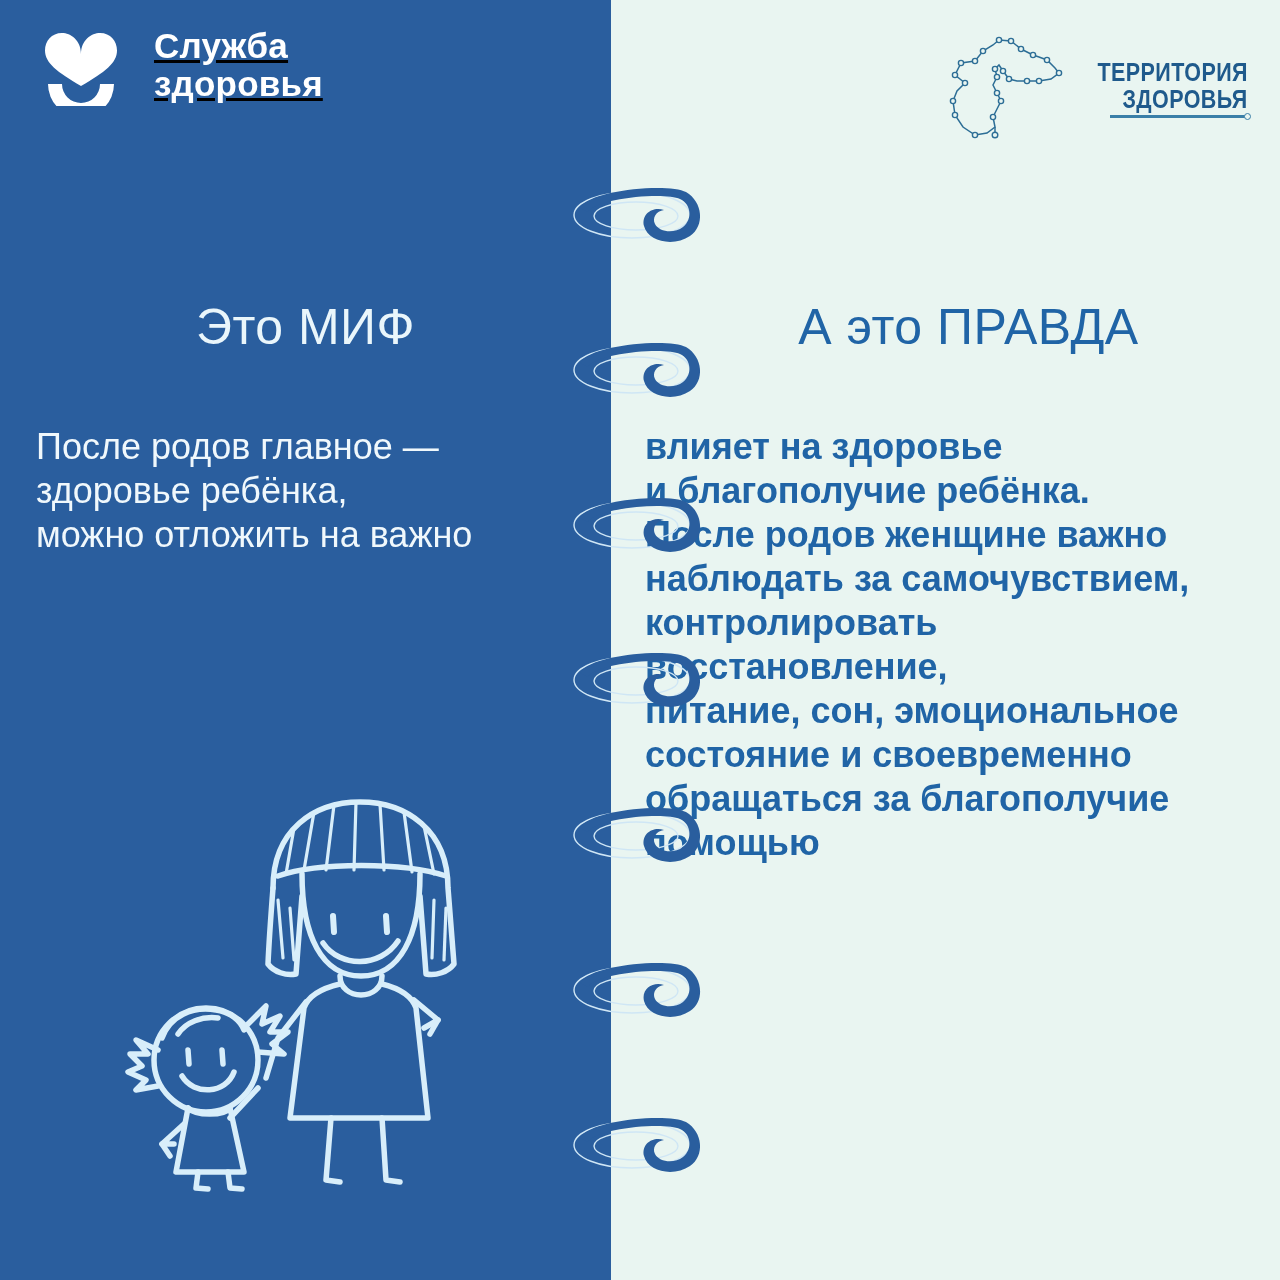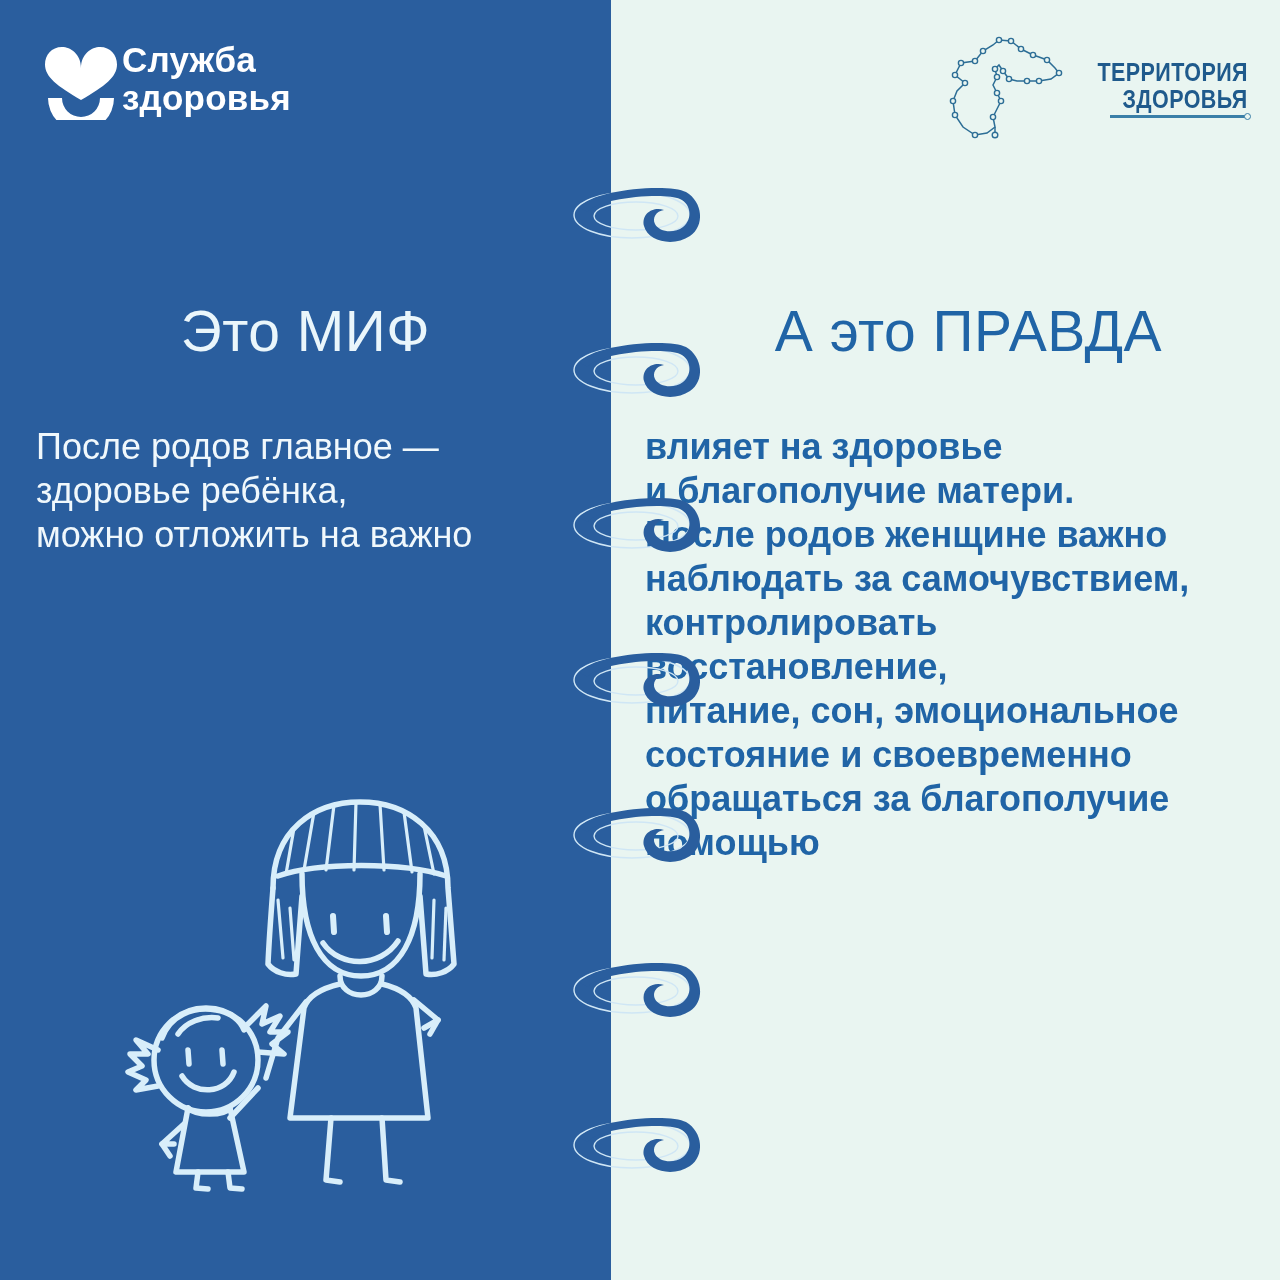--- a/index.html
+++ b/index.html
@@ -25,24 +25,25 @@
   .panel-right {
     position: absolute;
     left: 611px; top: 0;
     width: 669px; height: 1280px;
     background: #e9f5f1;
   }
 
   
   .brand-left {
     position: absolute;
-    left: 42px; top: 38px;
+    left: 42px; top: 24px;
     display: flex;
     align-items: center;
-    gap: 2px;
+    gap: 34px;
+    text-decoration: underline;
   }
   .brand-left .mark { width: 78px; height: 82px; display: block; flex: none; }
   .brand-left .wordmark {
     color: #ffffff;
     font-size: 35px;
     font-weight: bold;
     line-height: 1.08;
     letter-spacing: 0.2px;
     white-space: pre-line;
   }
@@ -86,21 +87,21 @@
     width: 5px; height: 5px;
     border: 1.6px solid #3a7fa8;
     border-radius: 50%;
     background: #e9f5f1;
   }
 
   
   .head {
     position: absolute;
     text-align: center;
-    font-size: 57px;
+    font-size: 50px;
     font-weight: normal;
     letter-spacing: 0.5px;
     margin: 0;
   }
   .head-myth {
     left: 0; top: 298px; width: 611px;
     color: #eaf6fb;
   }
   .head-truth {
     left: 634px; top: 298px; width: 669px;
@@ -199,21 +200,21 @@
   <h1 class="head head-truth">А это ПРАВДА</h1>
 
   <div class="body-copy body-myth">
     <div class="ln">После родов главное —</div>
     <div class="ln">здоровье ребёнка,</div>
     <div class="ln">можно отложить на важно</div>
   </div>
 
   <div class="body-copy body-truth">
     <div class="ln">влияет на здоровье</div>
-    <div class="ln">и благополучие матери.</div>
+    <div class="ln">и благополучие ребёнка.</div>
     <div class="ln">После родов женщине важно</div>
     <div class="ln">наблюдать за самочувствием,</div>
     <div class="ln">контролировать восстановление,</div>
     <div class="ln">питание, сон, эмоциональное</div>
     <div class="ln">состояние и своевременно</div>
     <div class="ln">обращаться за благополучие</div>
     <div class="ln">помощью</div>
   </div>
 
   <div class="rings" id="rings-layer">

